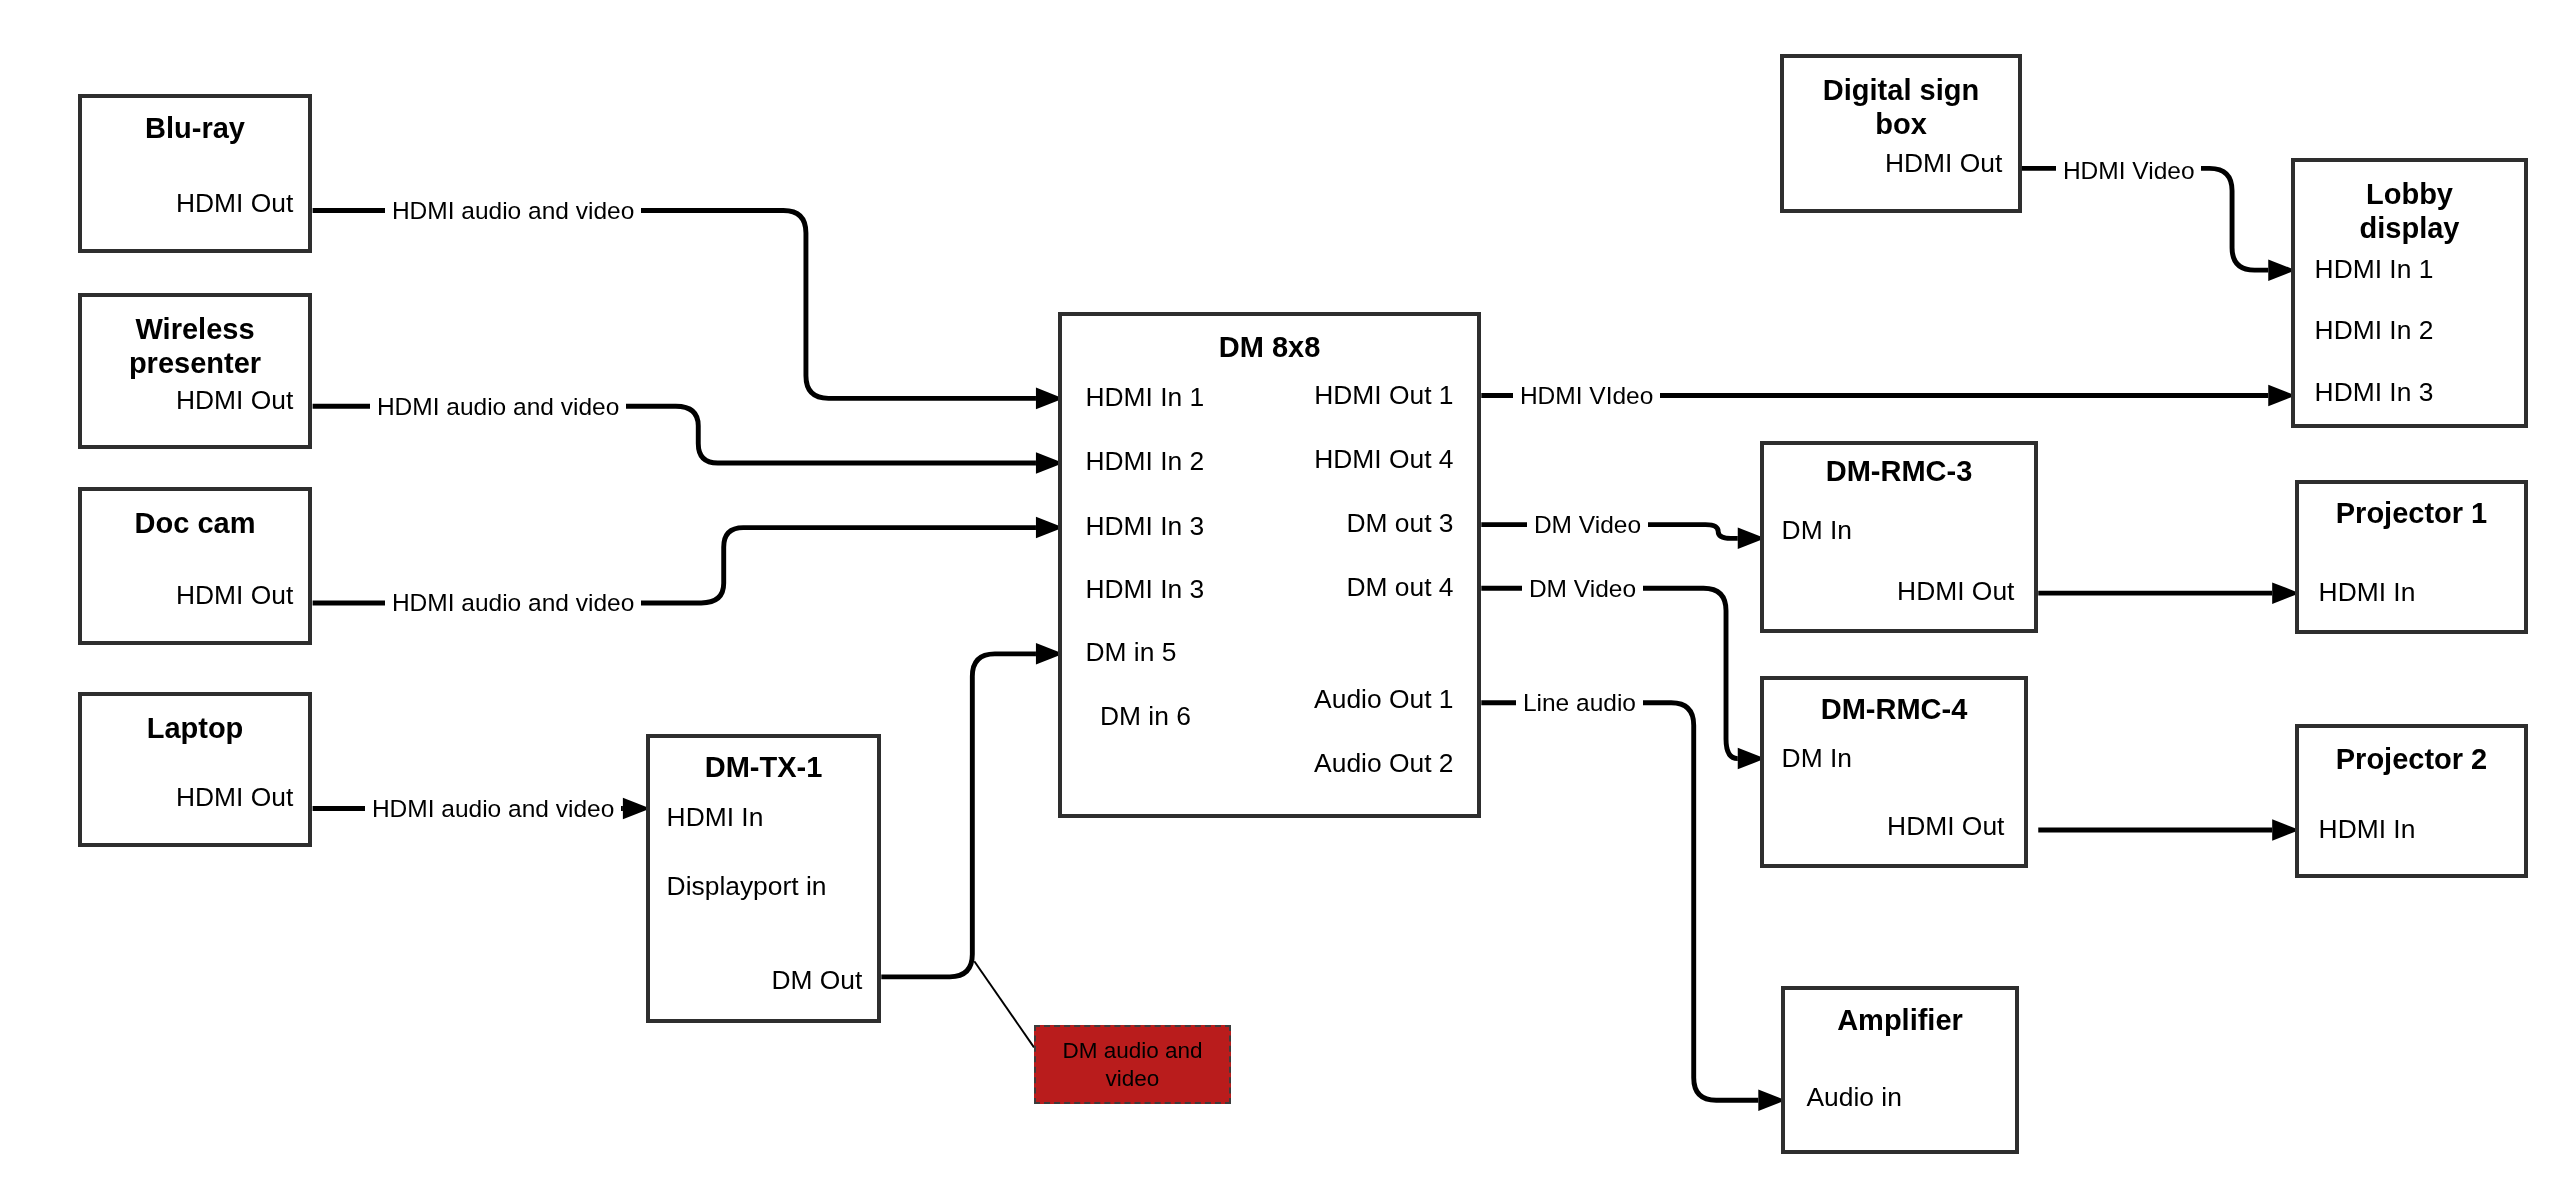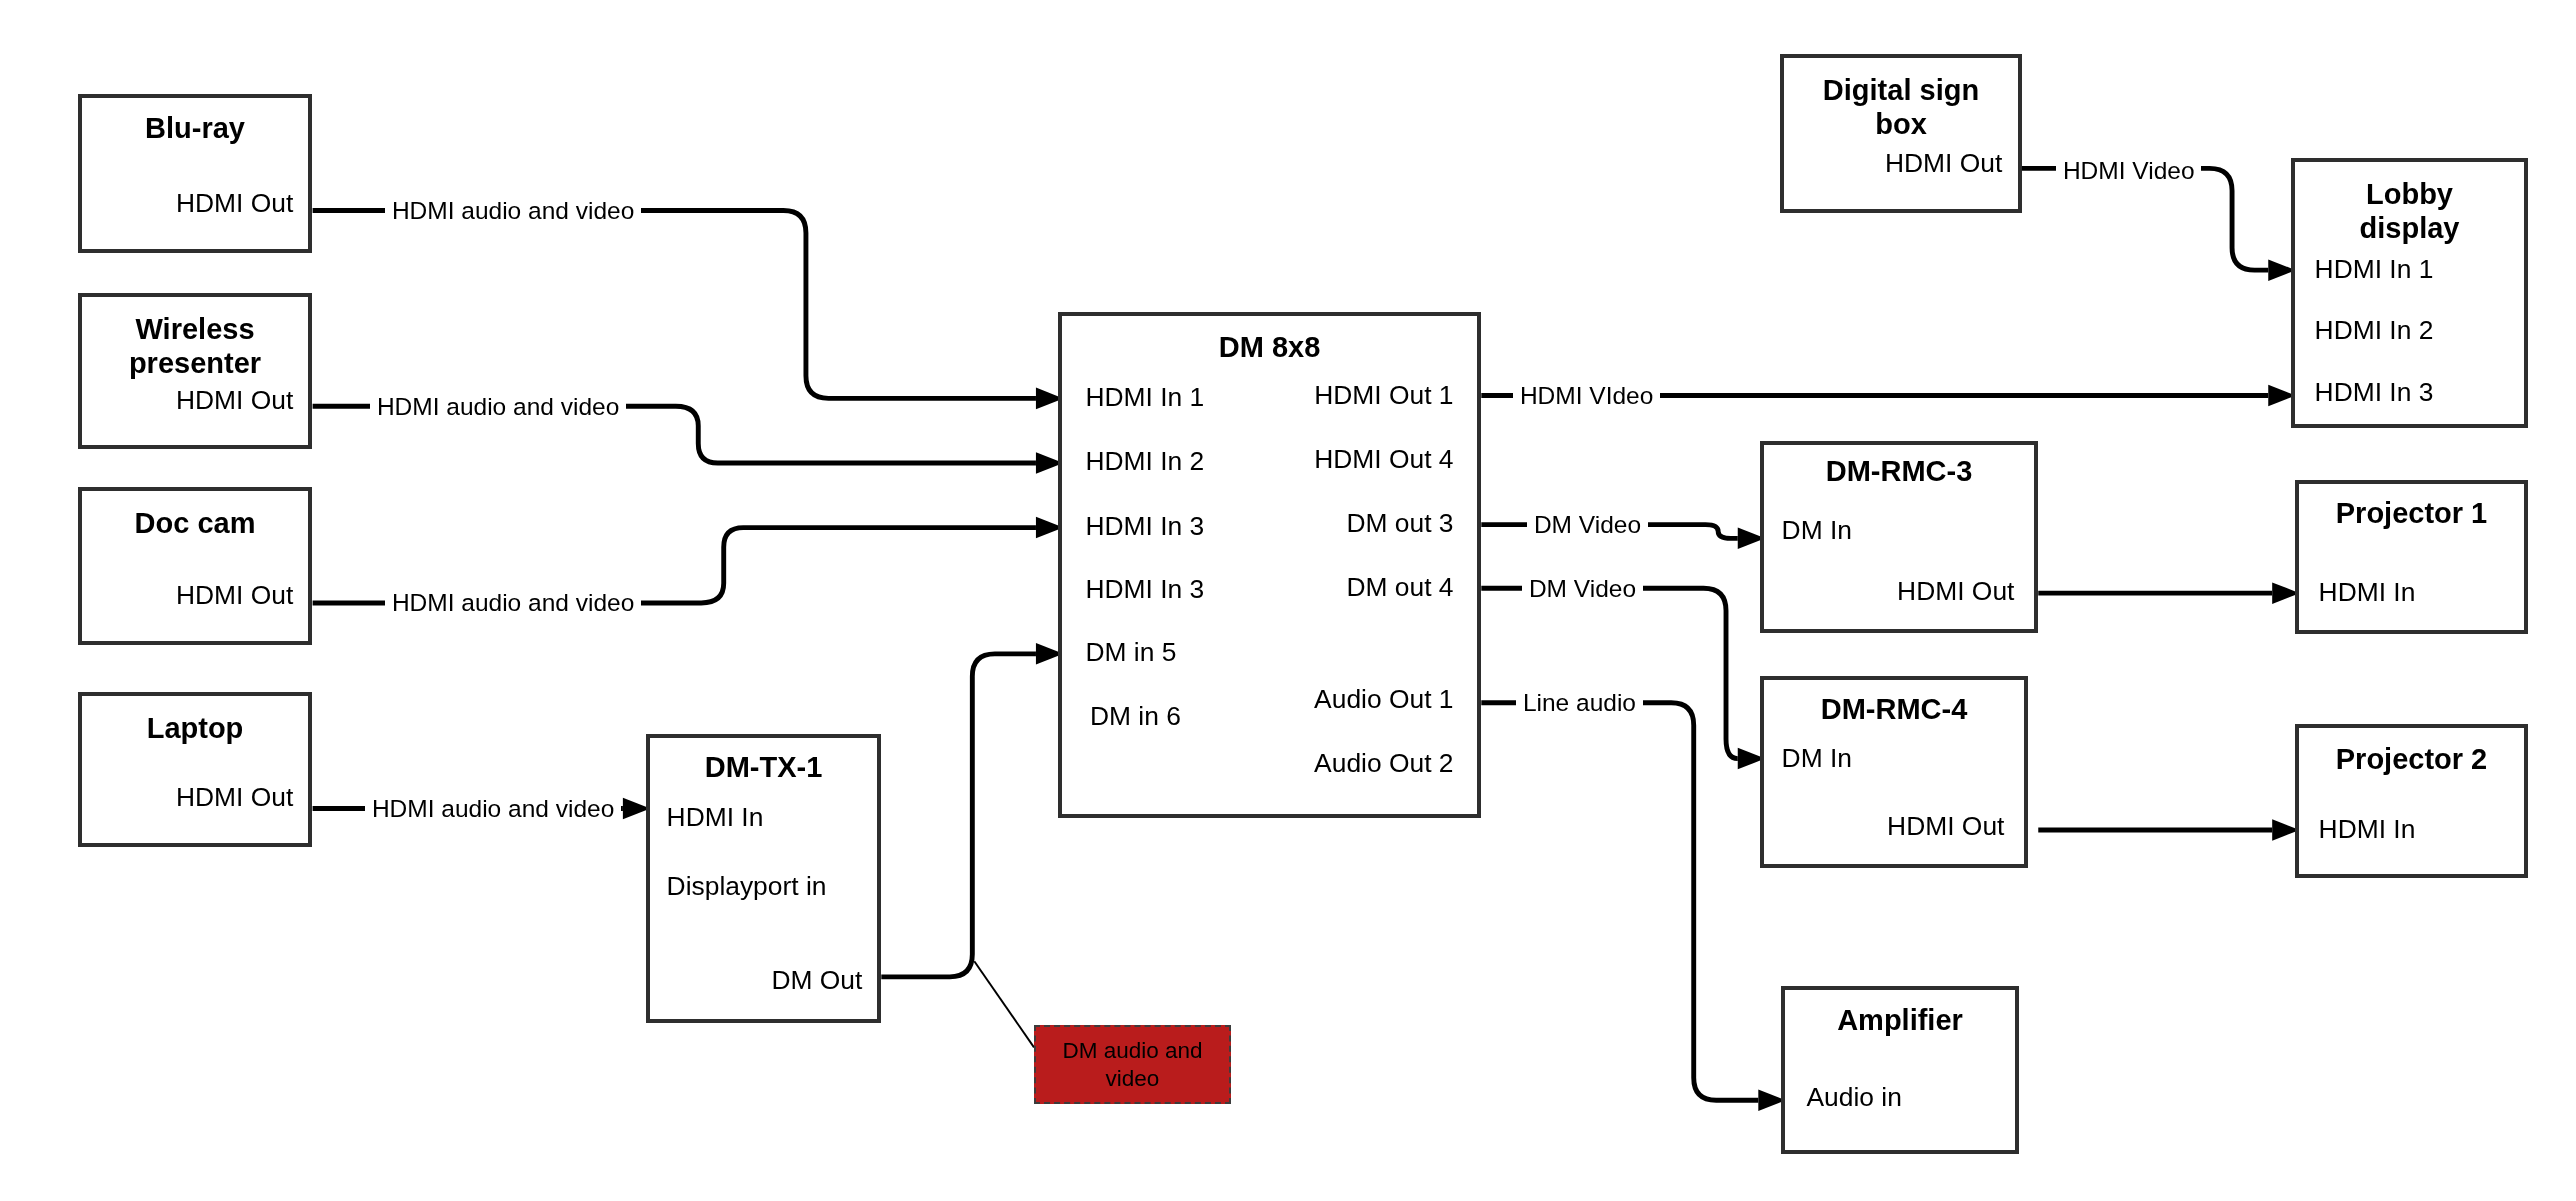--- a/index.html
+++ b/index.html
@@ -114,21 +114,21 @@
     <span class="port pr" style="right:14.7px;top:227px;">DM Out</span>
   </div>
 
   <div class="node" style="left:1058px;top:312px;width:423px;height:506px;">
     <div class="title" style="top:13.7px;"><span>DM 8x8</span></div>
     <span class="port pl" style="left:23.5px;top:66px;">HDMI In 1</span>
     <span class="port pl" style="left:23.5px;top:130px;">HDMI In 2</span>
     <span class="port pl" style="left:23.5px;top:195px;">HDMI In 3</span>
     <span class="port pl" style="left:23.5px;top:258px;">HDMI In 3</span>
     <span class="port pl" style="left:23.5px;top:321px;">DM in 5</span>
-    <span class="port pl" style="left:28px;top:385px;">DM in 6</span>
+    <span class="port pl" style="left:38px;top:385px;">DM in 6</span>
     <span class="port pr" style="right:23.5px;top:64px;">HDMI Out 1</span>
     <span class="port pr" style="right:23.5px;top:128px;">HDMI Out 4</span>
     <span class="port pr" style="right:23.5px;top:192px;">DM out 3</span>
     <span class="port pr" style="right:23.5px;top:256px;">DM out 4</span>
     <span class="port pr" style="right:23.5px;top:368px;">Audio Out 1</span>
     <span class="port pr" style="right:23.5px;top:432px;">Audio Out 2</span>
   </div>
 
   <div class="node" style="left:1780px;top:54px;width:242px;height:159px;">
     <div class="title" style="top:14.7px;"><span style="max-width:186px;">Digital sign box</span></div>

